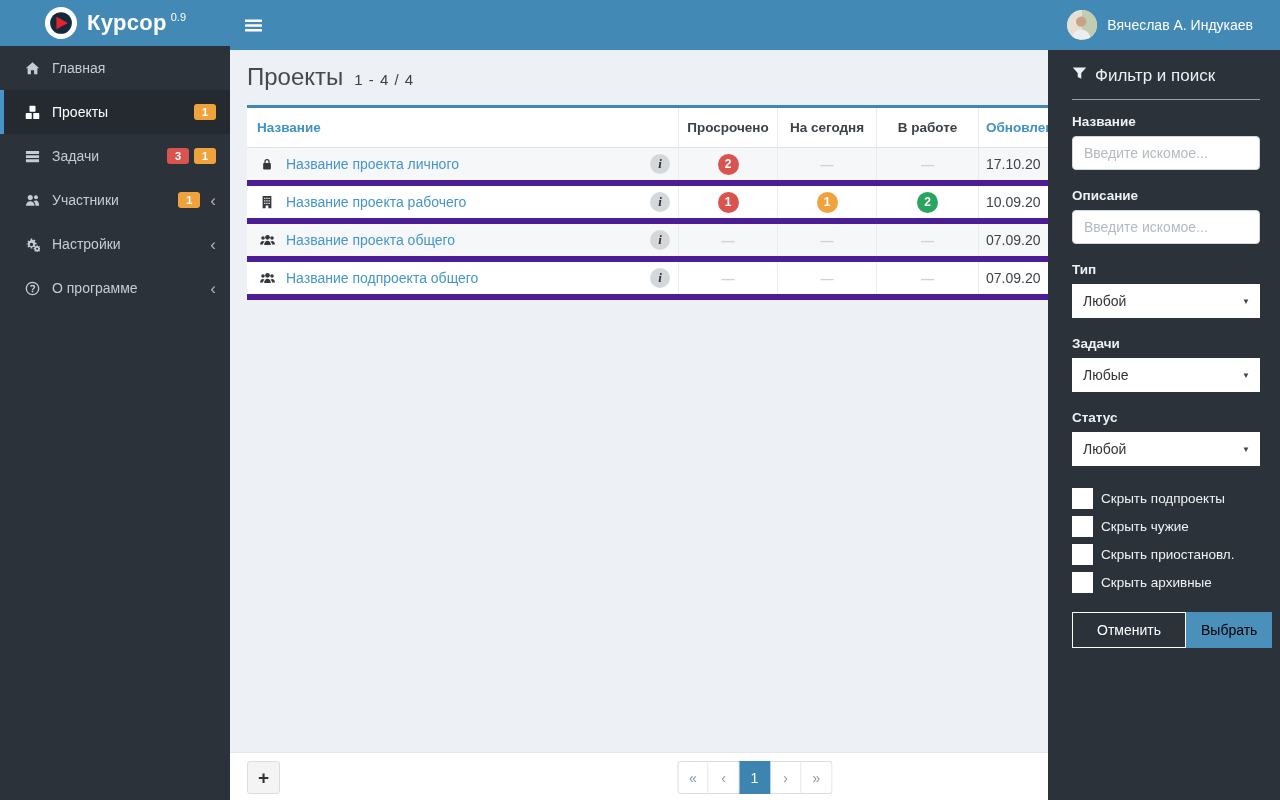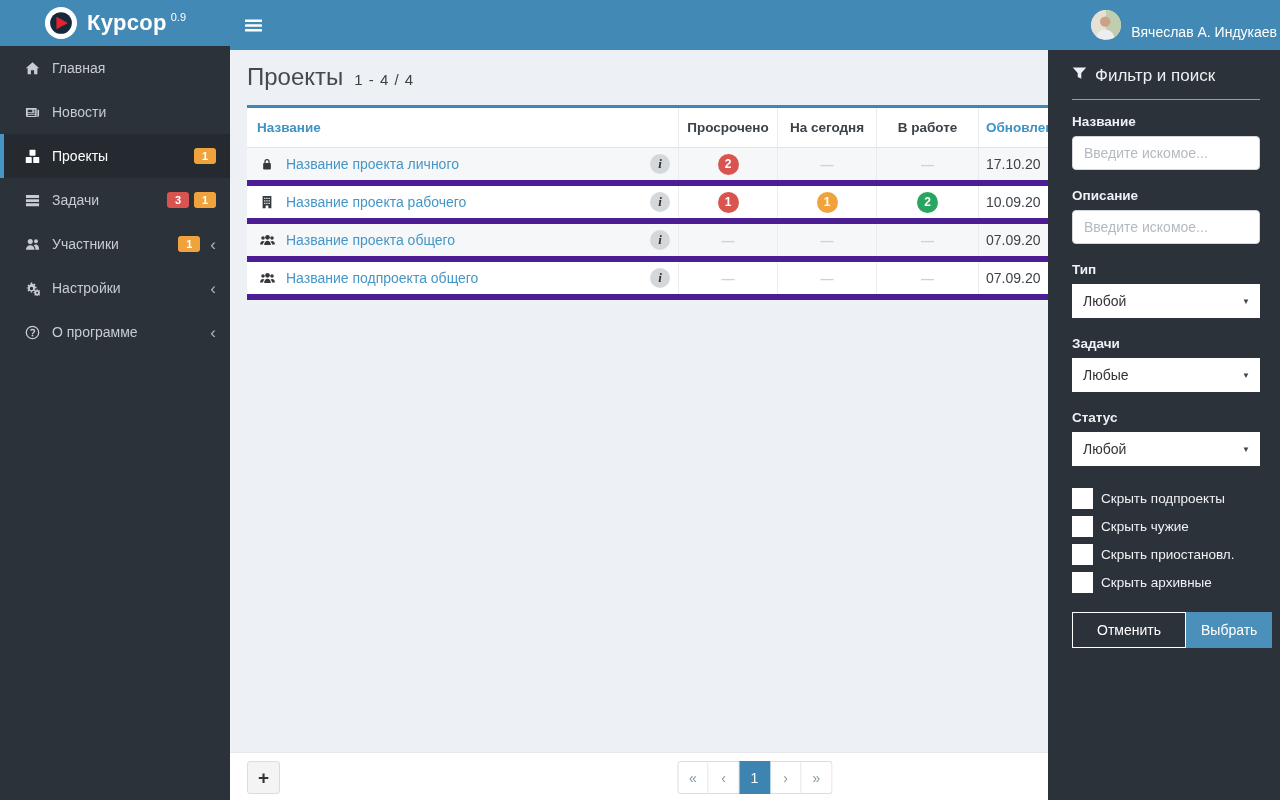--- a/index.html
+++ b/index.html
@@ -18,21 +18,21 @@
   .nav-item.active { background:#242a30; box-shadow:inset 4px 0 0 #4595c8; color:#fff; }
   .nav-icon { width:24px; display:flex; justify-content:center; margin-right:8px; flex:none; }
   .nav-right { margin-left:auto; display:flex; align-items:center; gap:5px; }
   .badge { min-width:22px; padding:2px 6px; border-radius:3px; font-size:11px; font-weight:bold; color:#fff; text-align:center; }
   .badge.red { background:#d9534f; }
   .badge.orange { background:#f0a23c; }
   .chevron { color:#aeb5bb; font-size:17px; line-height:15px; margin-left:5px; }
   
   .topbar { position:absolute; left:230px; top:0; right:0; height:50px; background:#4289b5; display:flex; align-items:center; color:#fff; z-index:15; }
   .hamburger { padding:0 15px; height:50px; display:flex; align-items:center; cursor:pointer; }
-  .user { margin-left:auto; display:flex; align-items:flex-end; gap:10px; padding-right:3px; font-size:14px; cursor:pointer; }
+  .user { margin-left:auto; display:flex; align-items:center; gap:10px; padding-right:27px; font-size:14px; cursor:pointer; }
   .avatar { width:30px; height:30px; border-radius:50%; overflow:hidden; display:block; flex:none; background:#dfe6ea; }
   
   .main { position:absolute; left:230px; top:50px; right:0; bottom:0; background:#edf1f5; }
   .content-header { padding:13px 0 0 17px; height:55px; display:flex; align-items:baseline; }
   .page-title { font-size:24px; color:#454a4f; }
   .page-range { font-size:15px; color:#404040; margin-left:11px; letter-spacing:1px; }
   
   .ptable { margin-left:17px; width:1033px; border-top:3px solid #3f87b4; background:#fff; }
   .t-head, .t-row { display:flex; align-items:stretch; background:#fff; }
   .t-head { height:40px; border-bottom:1px solid #e2e5e7; font-weight:bold; font-size:13.5px; color:#3a4147; }
@@ -79,21 +79,21 @@
   .f-select { margin-top:7px; height:34px; background:#fff; display:flex; align-items:center; padding:0 10px 0 11px;
               font-size:14px; color:#333; cursor:pointer; }
   .caret { margin-left:auto; font-size:8px; color:#444; }
   .cb-group { margin-top:22px; }
   .cb-row { display:flex; align-items:center; height:21px; margin-bottom:7px; cursor:pointer; }
   .cb-box { width:21px; height:21px; background:#fff; margin-right:8px; flex:none; }
   .cb-label { font-size:13.5px; color:#f0f2f4; white-space:nowrap; }
   .fp-buttons { margin-top:19px; display:flex; justify-content:space-between; }
   .btn-cancel { height:36px; padding:0 24px; background:transparent; border:1px solid #fff; color:#fff; font-size:14px;
                 cursor:pointer; font-family:inherit; }
-  .btn-apply { height:36px; padding:0 15px; background:#4b90ba; border:none; color:#ffffff; font-size:14px;
+  .btn-apply { height:36px; padding:0 15px; background:#4b90ba; border:none; color:#000000; font-size:14px;
                cursor:pointer; font-family:inherit; }
   .icon svg { display:block; }
 </style>
 </head>
 <body>
 
 <div class="sidebar">
   <div class="logo">
     <span class="icon">
       <svg viewBox="0 0 36 36" width="34" height="34">
@@ -106,30 +106,20 @@
     <span class="logo-ver">0.9</span>
   </div>
   <div class="nav">
       <div class="nav-item">
         <span class="icon nav-icon">
           <svg viewBox="0 0 16 16" width="15" height="15" fill="currentColor">
             <path d="M8 1.2 15.2 7.7h-2v6.5H9.7V9.8H6.3v4.4H2.8V7.7h-2z"></path>
           </svg>
         </span>
         <span class="nav-label">Главная</span>
-        <span class="nav-right"></span>
-      </div>
-      <div class="nav-item">
-        <span class="icon nav-icon">
-          <svg viewBox="0 0 16 16" width="15" height="15" fill="currentColor">
-            <path fill-rule="evenodd" d="M1 3.2h11.4v9.6H2.6A1.6 1.6 0 0 1 1 11.2zM2.9 5.1h4.9v2.7H2.9zm6.3 0h1.7v1.1H9.2zm0 1.8h1.7v1.1H9.2zM2.9 8.9h8v1h-8zm0 1.8h8v1h-8z"></path>
-            <path d="M13.2 5H15v6.3c0 .9-.6 1.5-1.4 1.5h-.4z"></path>
-          </svg>
-        </span>
-        <span class="nav-label">Новости</span>
         <span class="nav-right"></span>
       </div>
       <div class="nav-item active">
         <span class="icon nav-icon">
           <svg viewBox="0 0 16 16" width="15" height="15" fill="currentColor">
             <rect x="4.8" y="0.8" width="6.4" height="6.4" rx="0.7"></rect>
             <rect x="0.8" y="8.6" width="6.4" height="6.4" rx="0.7"></rect>
             <rect x="8.8" y="8.6" width="6.4" height="6.4" rx="0.7"></rect>
           </svg>
         </span>

